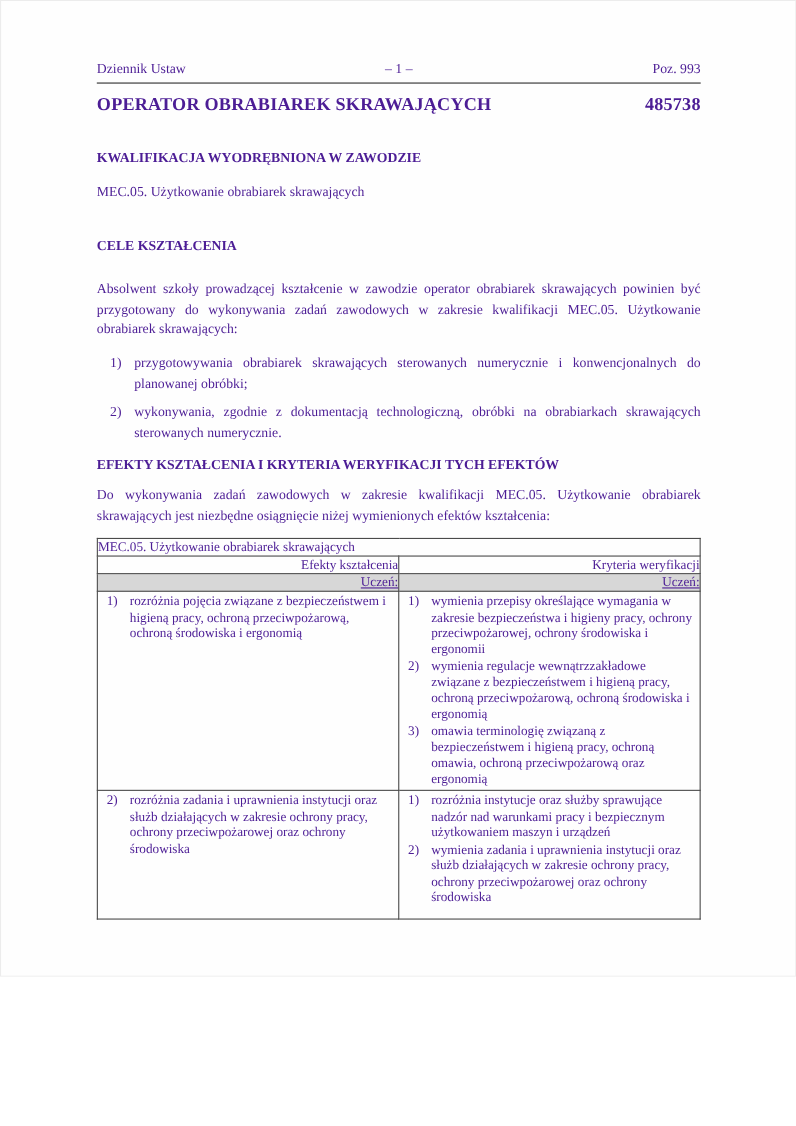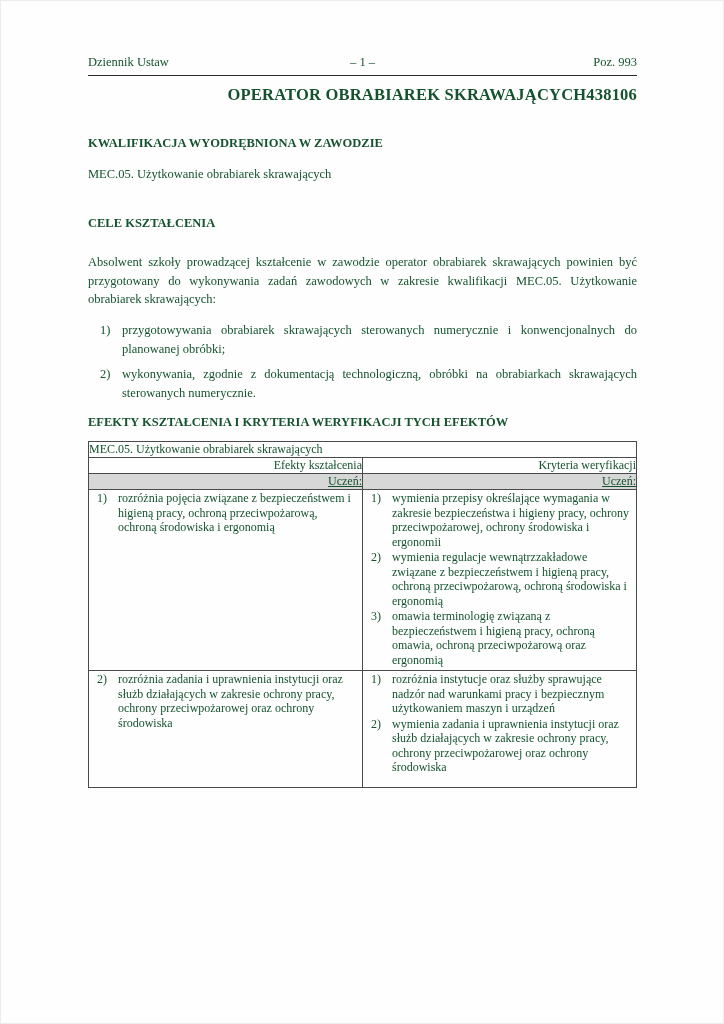--- a/index.html
+++ b/index.html
@@ -1,23 +1,23 @@
 <!DOCTYPE html>
 <html lang="pl"><head>
 <meta charset="utf-8">
 <style>
   * { box-sizing: border-box; }
   html, body { margin: 0; padding: 0; background: #ffffff; }
   .page {
     position: relative;
     width: 724px;
-    height: 1024px;
+    height: 888px;
     background: #fefefe;
     font-family: "Liberation Serif", "DejaVu Serif", serif;
-    color: #14532d;
+    color: #4c1d95;
     overflow: hidden;
     box-shadow: inset 0 0 0 1px #ececec;
   }
   .content {
     position: absolute;
     left: 88px;
     top: 0;
     width: 549px;
   }
   
@@ -34,21 +34,21 @@
     left: 0; right: 0;
     text-align: center;
   }
   .header-rule {
     border-top: 1.5px solid #2b2b2b;
     margin-top: 5px;
   }
   
   .doc-title {
     display: flex;
-    justify-content: flex-end;
+    justify-content: space-between;
     margin-top: 9px;
     font-weight: bold;
     font-size: 16.5px;
     line-height: 20px;
     letter-spacing: 0.2px;
   }
   
   .section-heading {
     font-size: 12.5px;
     font-weight: bold;
@@ -124,39 +124,40 @@
 
     <div class="running-header">
       <span>Dziennik Ustaw</span>
       <span class="rh-center">– 1 –</span>
       <span>Poz. 993</span>
     </div>
     <div class="header-rule"></div>
 
     <div class="doc-title">
       <span>OPERATOR OBRABIAREK SKRAWAJĄCYCH</span>
-      <span>438106</span>
+      <span>485738</span>
     </div>
 
     <h3 class="section-heading mt-kwalifikacja">KWALIFIKACJA WYODRĘBNIONA W ZAWODZIE</h3>
     <div class="body-text mt-mec">MEC.05. Użytkowanie obrabiarek skrawających</div>
 
     <h3 class="section-heading mt-cele">CELE KSZTAŁCENIA</h3>
     <p class="para">Absolwent szkoły prowadzącej kształcenie w zawodzie operator obrabiarek skrawających powinien być przygotowany do wykonywania zadań zawodowych w zakresie kwalifikacji MEC.05. Użytkowanie obrabiarek skrawających:</p>
 
     <div class="num-item gi1">
       <span class="n">1)</span>
       <span class="t">przygotowywania obrabiarek skrawających sterowanych numerycznie i konwencjonalnych do planowanej obróbki;</span>
     </div>
     <div class="num-item gi2">
       <span class="n">2)</span>
       <span class="t">wykonywania, zgodnie z dokumentacją technologiczną, obróbki na obrabiarkach skrawających sterowanych numerycznie.</span>
     </div>
 
     <h3 class="section-heading mt-after-items mt-efekty">EFEKTY KSZTAŁCENIA I KRYTERIA WERYFIKACJI TYCH EFEKTÓW</h3>
+    <p class="para mt-para2">Do wykonywania zadań zawodowych w zakresie kwalifikacji MEC.05. Użytkowanie obrabiarek skrawających jest niezbędne osiągnięcie niżej wymienionych efektów kształcenia:</p>
 
     <table class="effects-table">
       <tbody>
         <tr>
           <td class="tfull" colspan="2">MEC.05. Użytkowanie obrabiarek skrawających</td>
         </tr>
         <tr>
           <td class="tcenter col-effects">Efekty kształcenia</td>
           <td class="tcenter">Kryteria weryfikacji</td>
         </tr>

